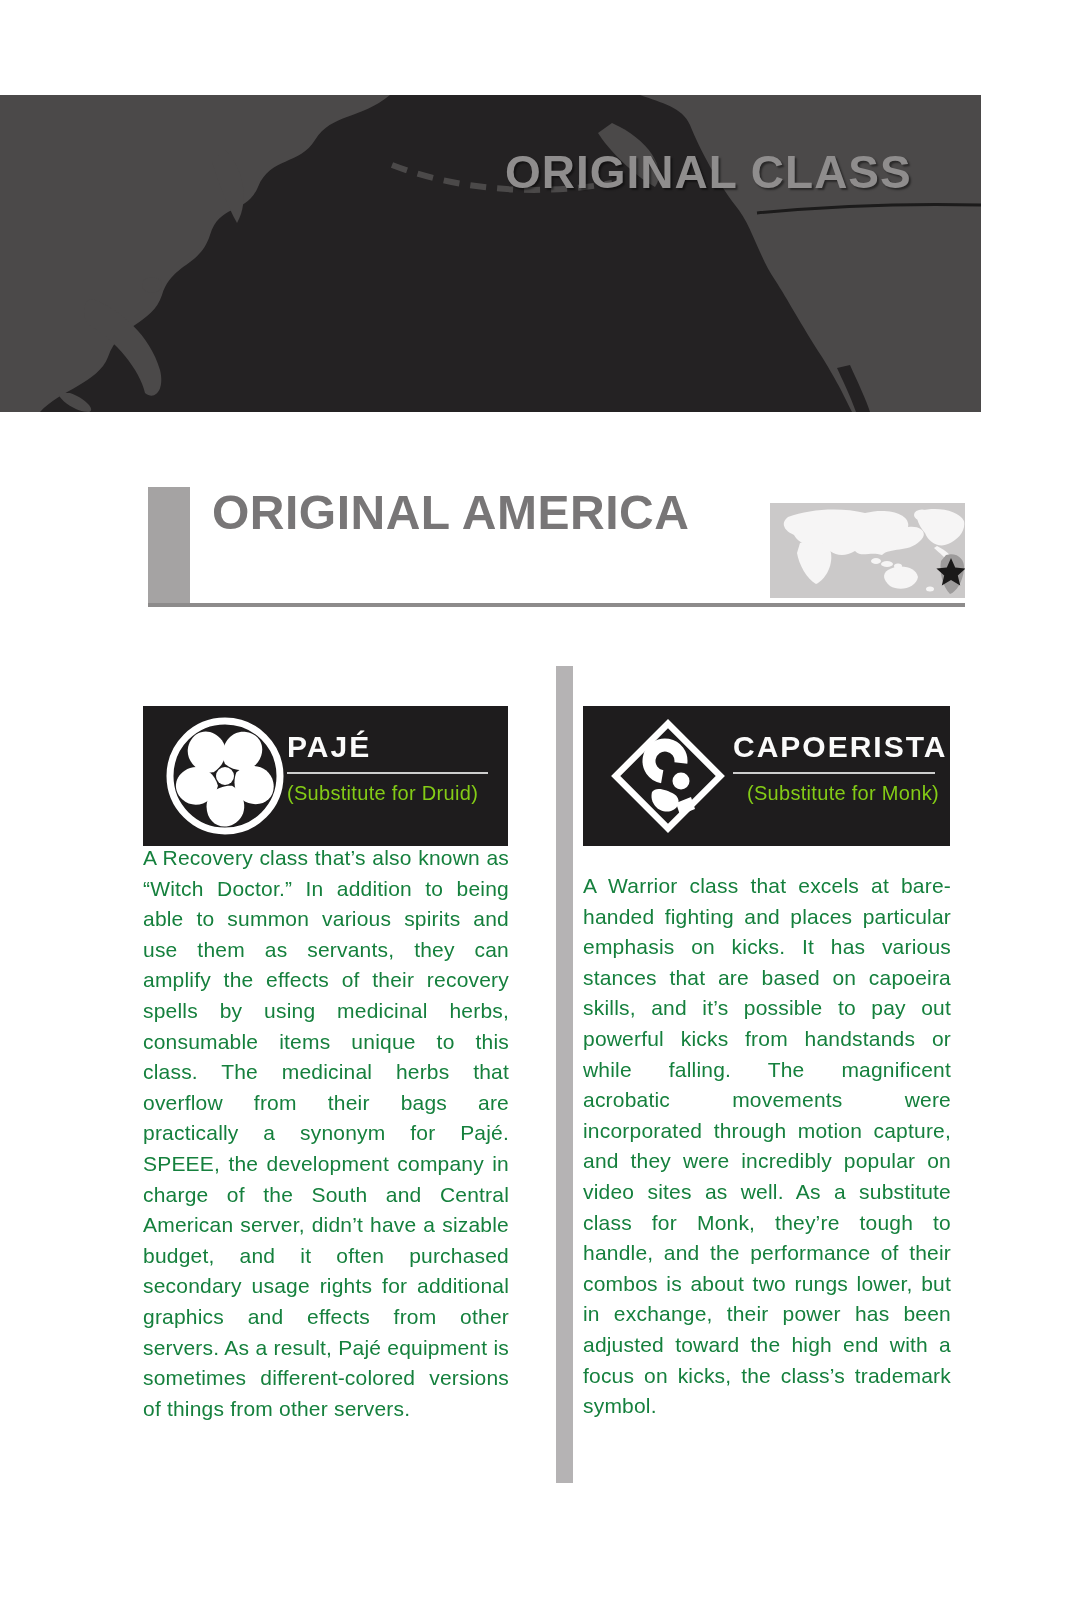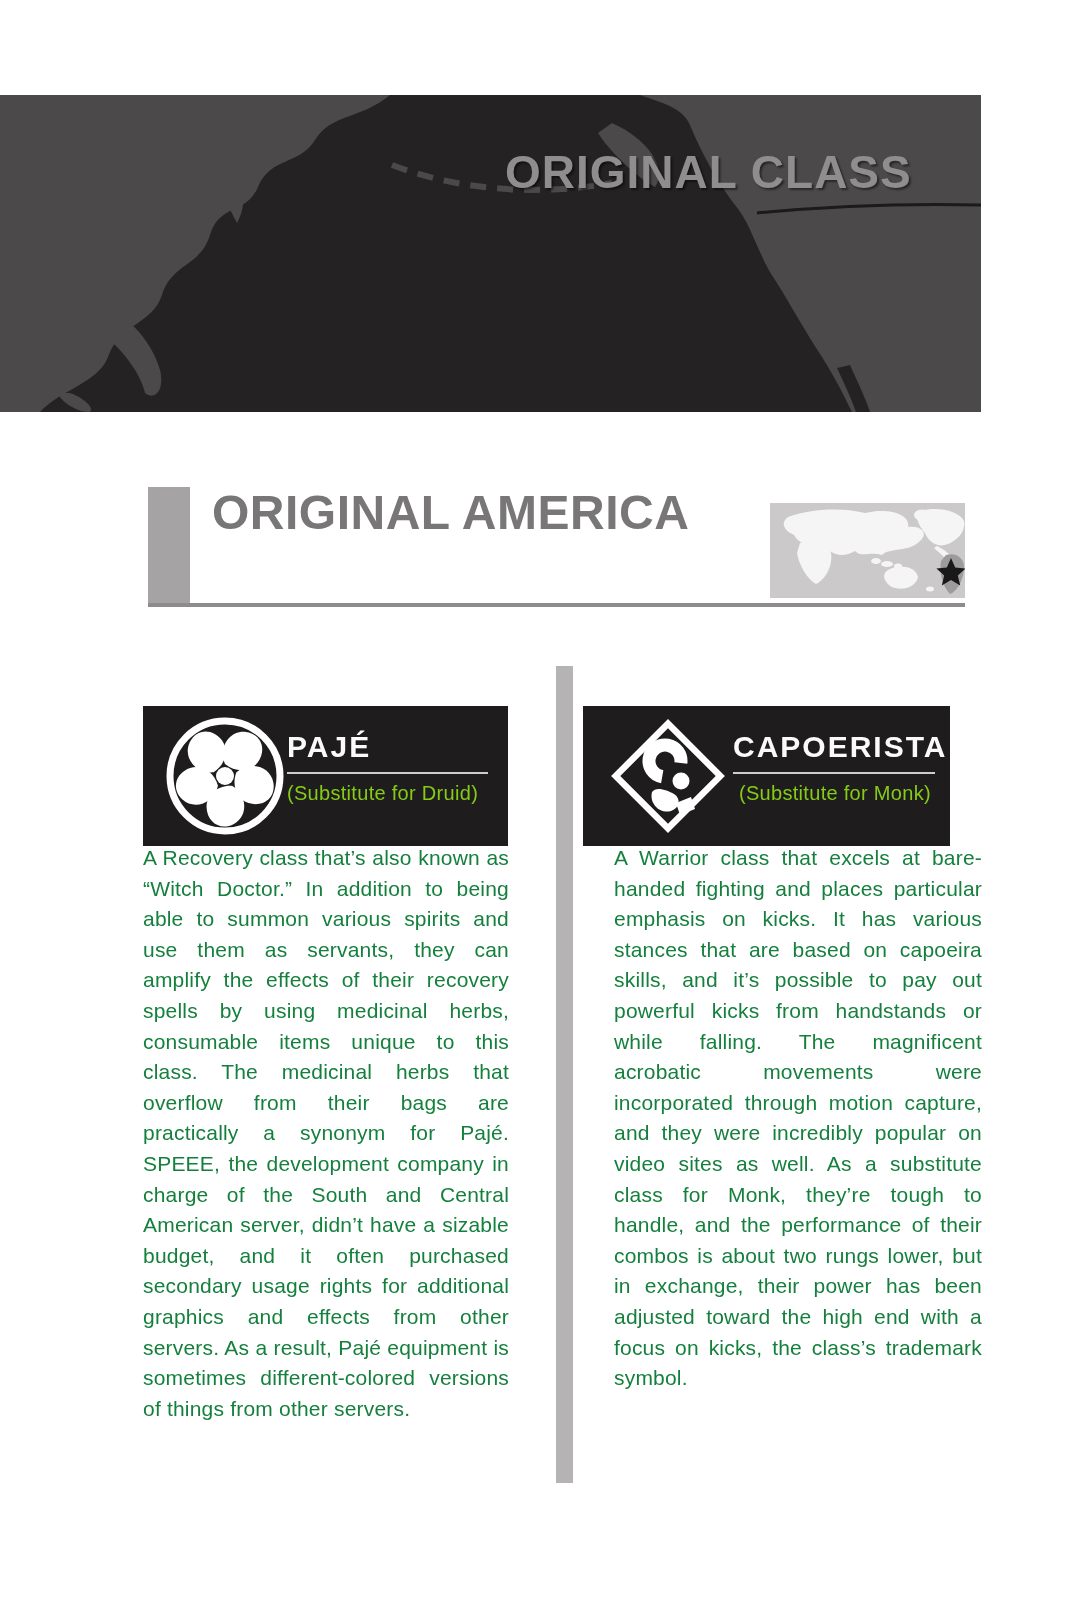--- a/index.html
+++ b/index.html
@@ -25,28 +25,28 @@
   .card.left{left:143px;width:365px;}
   .card.right{left:583px;width:367px;}
   .card-icon{position:absolute;top:8px;left:20px;}
   .card.right .card-icon{top:10px;left:25px;}
   .card-name{position:absolute;left:144px;top:24px;font-size:30px;font-weight:bold;color:#fafafa;
              letter-spacing:2px;white-space:nowrap;}
   .card.right .card-name{left:150px;}
   .card-underline{position:absolute;left:144px;top:66px;width:201px;height:2px;background:rgba(255,255,255,.78);}
   .card.right .card-underline{left:150px;width:202px;}
   .card-sub{position:absolute;left:144px;top:76px;font-size:20px;color:#84cc16;letter-spacing:.3px;white-space:nowrap;}
-  .card.right .card-sub{left:156px;}
+  .card.right .card-sub{left:164px;}
 
   
   .col-divider{position:absolute;left:556px;top:666px;width:17px;height:817px;background:#b5b3b4;}
   .body-col{position:absolute;top:843px;font-size:21px;line-height:30.6px;color:#15803d;
             text-align:justify;letter-spacing:.2px;}
   .body-col.left{left:143px;width:366px;}
-  .body-col.right{left:614px;width:368px;}
+  .body-col.right{left:583px;width:368px;margin-top:28px;}
 </style>
 </head>
 <body>
 
 <div class="page">
 
   <div class="banner">
     <svg width="981" height="317" viewBox="0 0 981 317">
       <rect width="981" height="317" fill="#242223"></rect>
 

